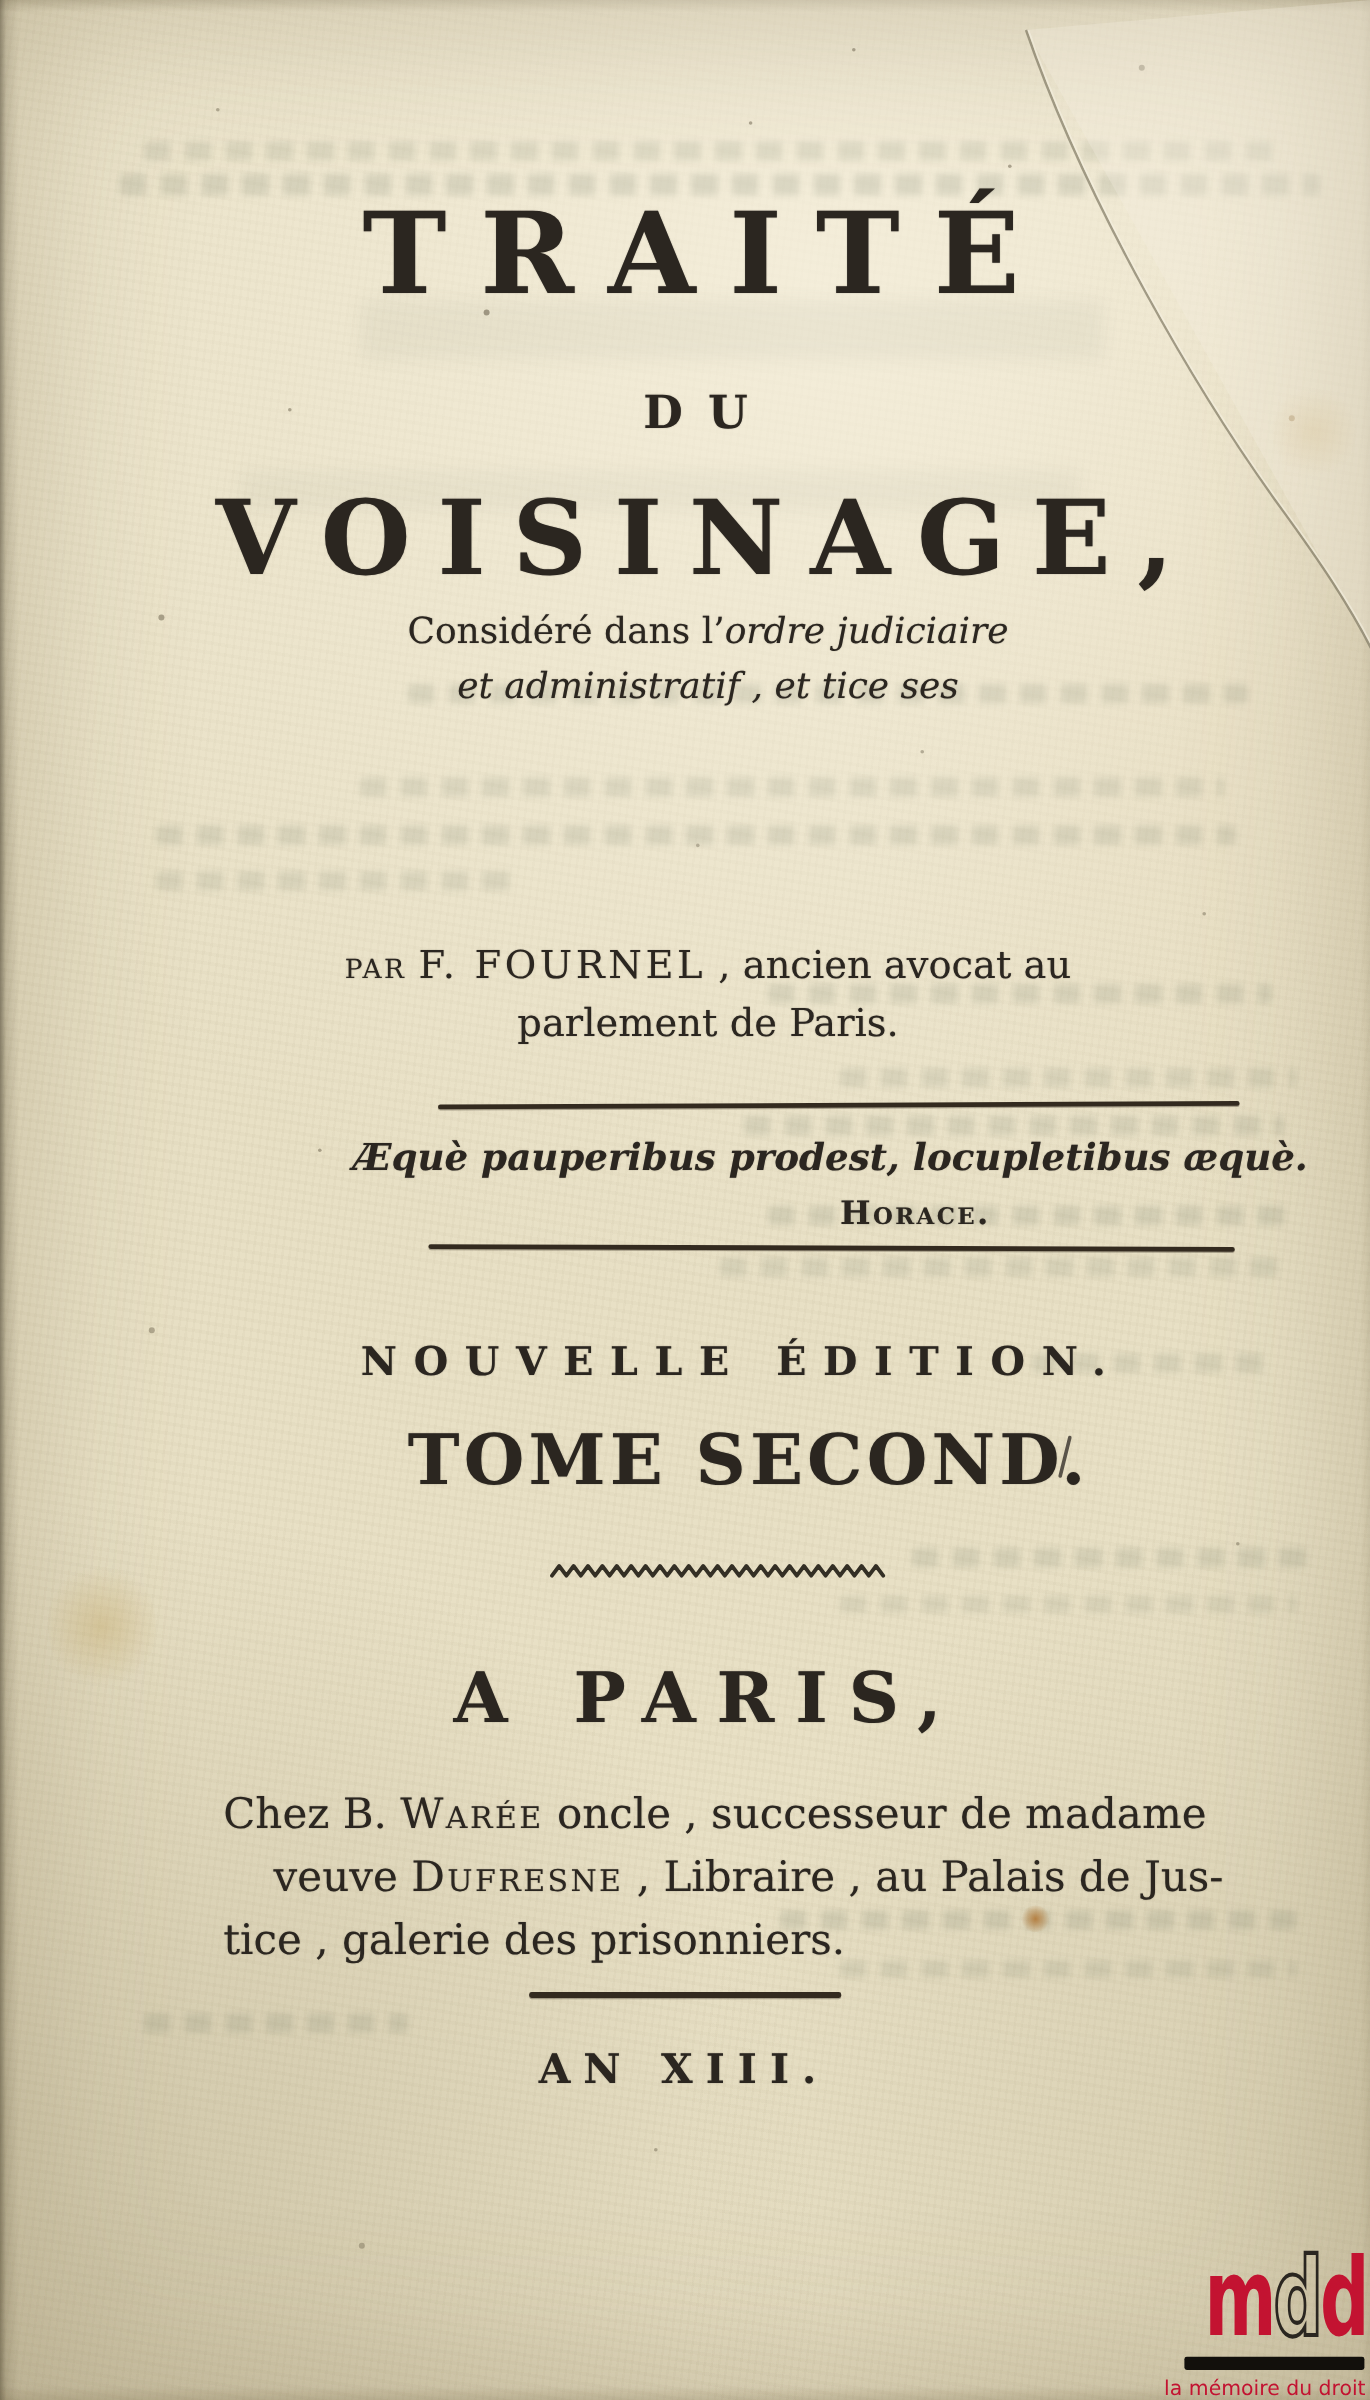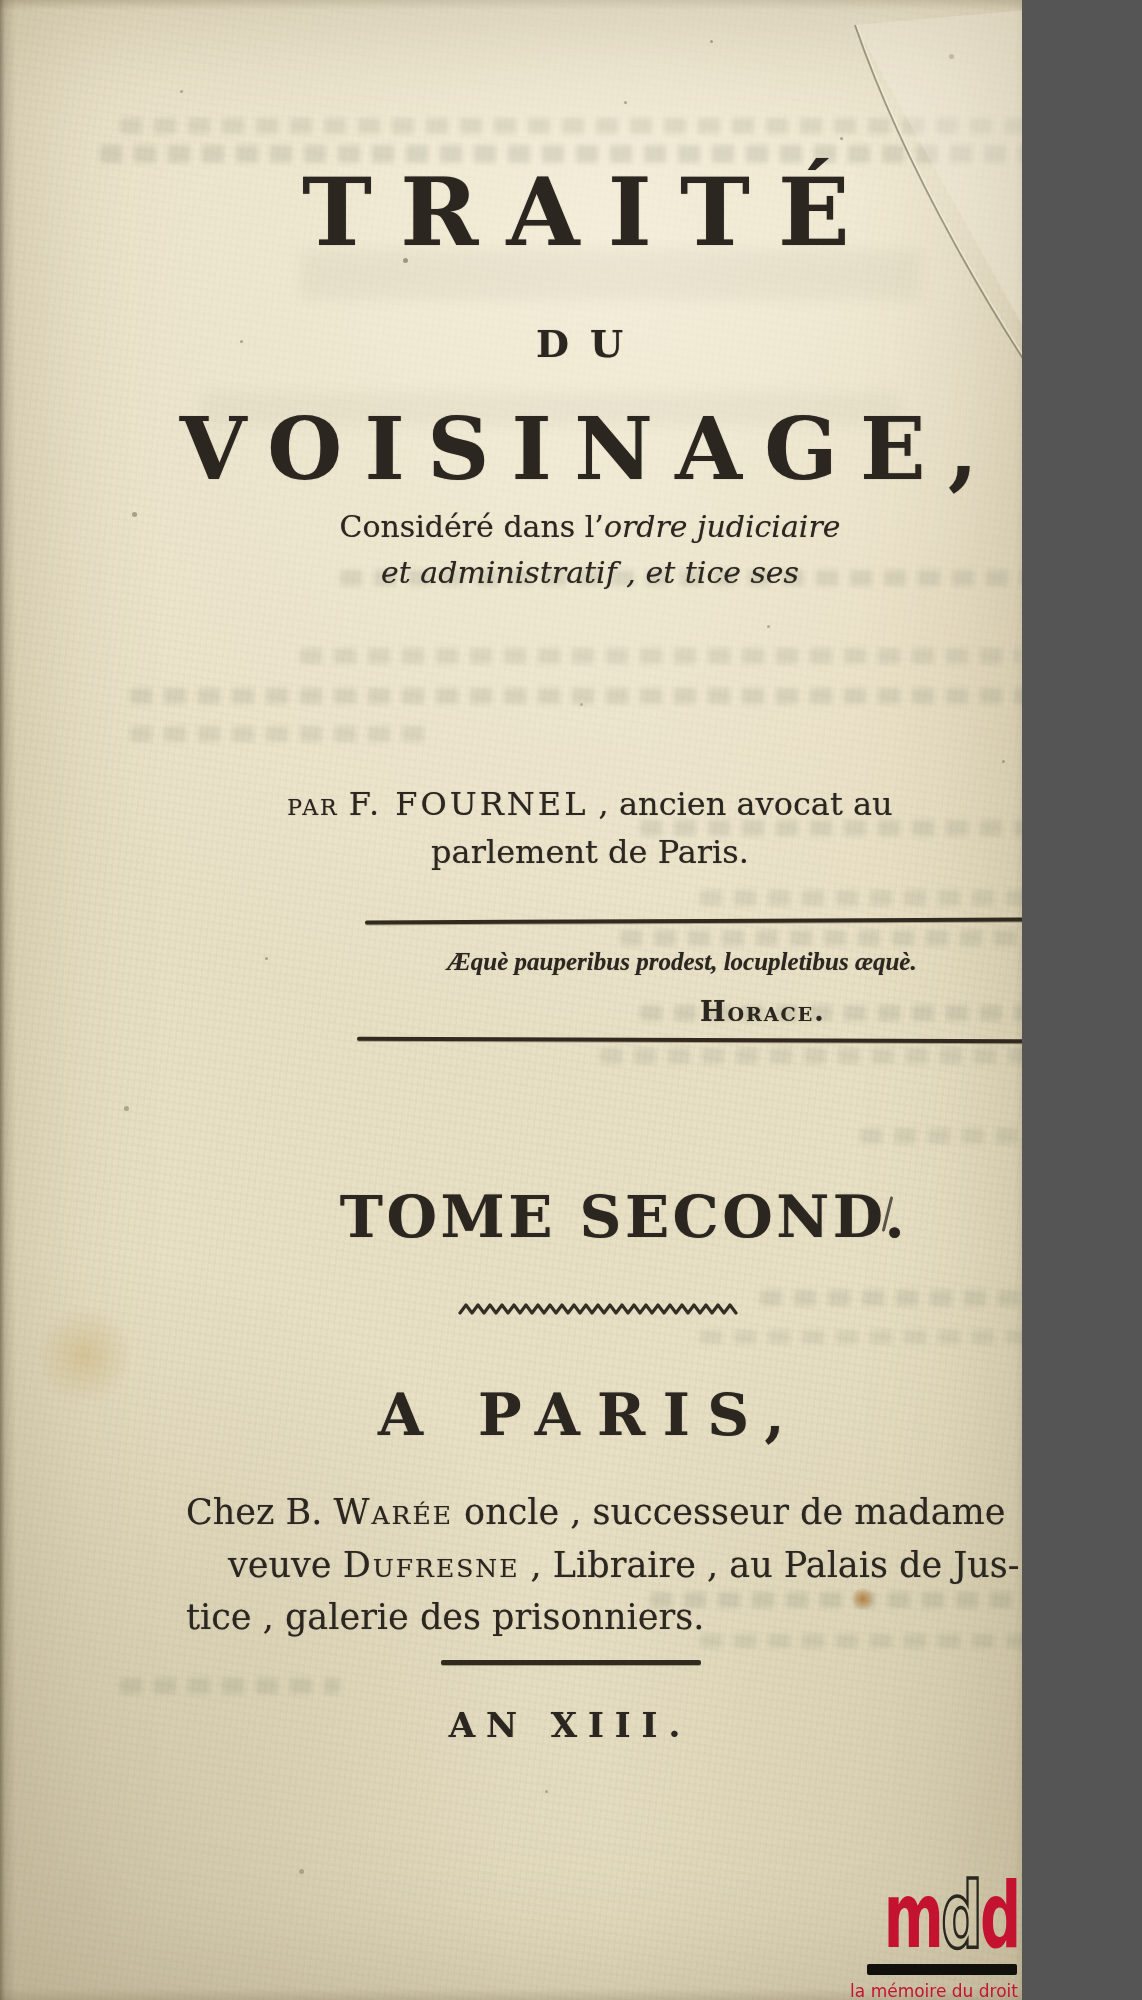--- a/index.html
+++ b/index.html
@@ -1,17 +1,17 @@
 <!DOCTYPE html>
 <html style="--paper: #e8e0c5; --ink: #2b2620; --logo_red: #c31331;"><head>
 <meta charset="utf-8">
 <style>
   html,body{margin:0;padding:0;background:#555;}
   .page{
-    position:relative; width:1022px; height:2000px; overflow:hidden;
+    position:relative; width:1142px; height:2000px; overflow:hidden;
     font-family:"DejaVu Serif","Liberation Serif",serif;
     color:var(--ink,#2b2620);
     background-color:var(--paper,#e8e0c5);
     background-image:
       radial-gradient(120% 70% at 60% 12%, rgba(248,242,225,.75), rgba(248,242,225,0) 60%),
       radial-gradient(80% 50% at 8% 95%, rgba(140,128,92,.28), rgba(140,128,92,0) 65%),
       radial-gradient(70% 45% at 95% 92%, rgba(150,138,100,.22), rgba(150,138,100,0) 65%),
       radial-gradient(40% 30% at 90% 30%, rgba(210,190,150,.18), rgba(210,190,150,0) 70%),
       linear-gradient(90deg, rgba(60,54,38,.55), rgba(80,72,50,.18) 5px, rgba(80,72,50,0) 16px),
       linear-gradient(180deg, rgba(100,90,60,.28), rgba(100,90,60,0) 10px),
@@ -29,22 +29,22 @@
   .title-vois{top:400px; font-size:86px; letter-spacing:.26em; font-weight:bold;}
   .subtitle{top:504px; font-size:30px; line-height:1.52; font-style:italic;}
   .subtitle .roman{font-style:normal;}
   .byline{top:780px; font-size:32px; line-height:1.5;}
   .byline .author-caps{letter-spacing:3px;}
   .rule{position:absolute; height:4px; background:#332a1f; border-radius:2px;
         box-shadow:0 1px 0 rgba(51,42,31,.35);}
   .rule1{top:919px; left:365px; width:668px; transform:rotate(-.25deg);}
   .rule2{top:1038px; left:357px; width:672px; transform:rotate(.2deg);}
   .rule3{top:1660px; left:441px; width:260px; height:5px;}
-  .epigraph{top:948px; left:282px; width:800px; text-align:center;
-            font-size:25px; font-style:italic; font-weight:bold;font-family:Liberation Serif, serif;}
+  .epigraph{top:948px; left:292px; width:800px; text-align:center;
+            font-size:31px; font-style:italic; font-weight:bold;}
   .horace{top:996px; left:700px; width:240px; text-align:left; font-size:27px; font-weight:bold;}
   .edition1{top:1116px; font-size:33px; letter-spacing:.42em; font-weight:bold; transform:translateX(28px);}
   .edition2{top:1184px; font-size:58px; letter-spacing:.06em; font-weight:bold; transform:translateX(34px);}
   .stray-mark{position:absolute; left:886px; top:1196px; width:3px; height:36px;
               background:#2b2620; opacity:.75; transform:rotate(14deg); border-radius:2px;}
   .squiggle{position:absolute; top:1300px; left:456px;}
   .city{top:1382px; font-size:58px; letter-spacing:.30em; font-weight:bold;}
   .imprint{position:absolute; top:1486px; left:186px; width:866px; font-size:35px;
            line-height:1.5; text-align:left; text-shadow:0 0 1px rgba(43,38,32,.45);}
   .imprint .l2{text-indent:42px;}
@@ -125,20 +125,21 @@
     <span>parlement de Paris.</span>
   </div>
 
   <div class="rule rule1"></div>
 
   <div class="c epigraph">Æquè pauperibus prodest, locupletibus æquè.</div>
   <div class="c horace sc">Horace.</div>
 
   <div class="rule rule2"></div>
 
+  <div class="c edition1">NOUVELLE ÉDITION.</div>
   <div class="c edition2">TOME SECOND.</div>
   <div class="stray-mark"></div>
 
   <svg class="squiggle" width="296" height="18" viewBox="0 0 296 18">
     <path d="M4,13 l6,-8 l6,8 l6,-8 l6,8 l6,-8 l6,8 l6,-8 l6,8 l6,-8 l6,8 l6,-8 l6,8 l6,-8 l6,8 l6,-8 l6,8 l6,-8 l6,8 l6,-8 l6,8 l6,-8 l6,8 l6,-8 l6,8 l6,-8 l6,8 l6,-8 l6,8 l6,-8 l6,8 l6,-8 l6,8 l6,-8 l6,8 l6,-8 l6,8 l6,-8 l6,8 l6,-8 l6,8 l6,-8 l6,8 l6,-8 l6,8 l6,-8 l6,8" fill="none" stroke="#241f17" stroke-width="3.2" stroke-linejoin="round" stroke-linecap="round" opacity=".92"></path>
   </svg>
 
   <div class="c city">A PARIS,</div>
 
   <div class="imprint">

